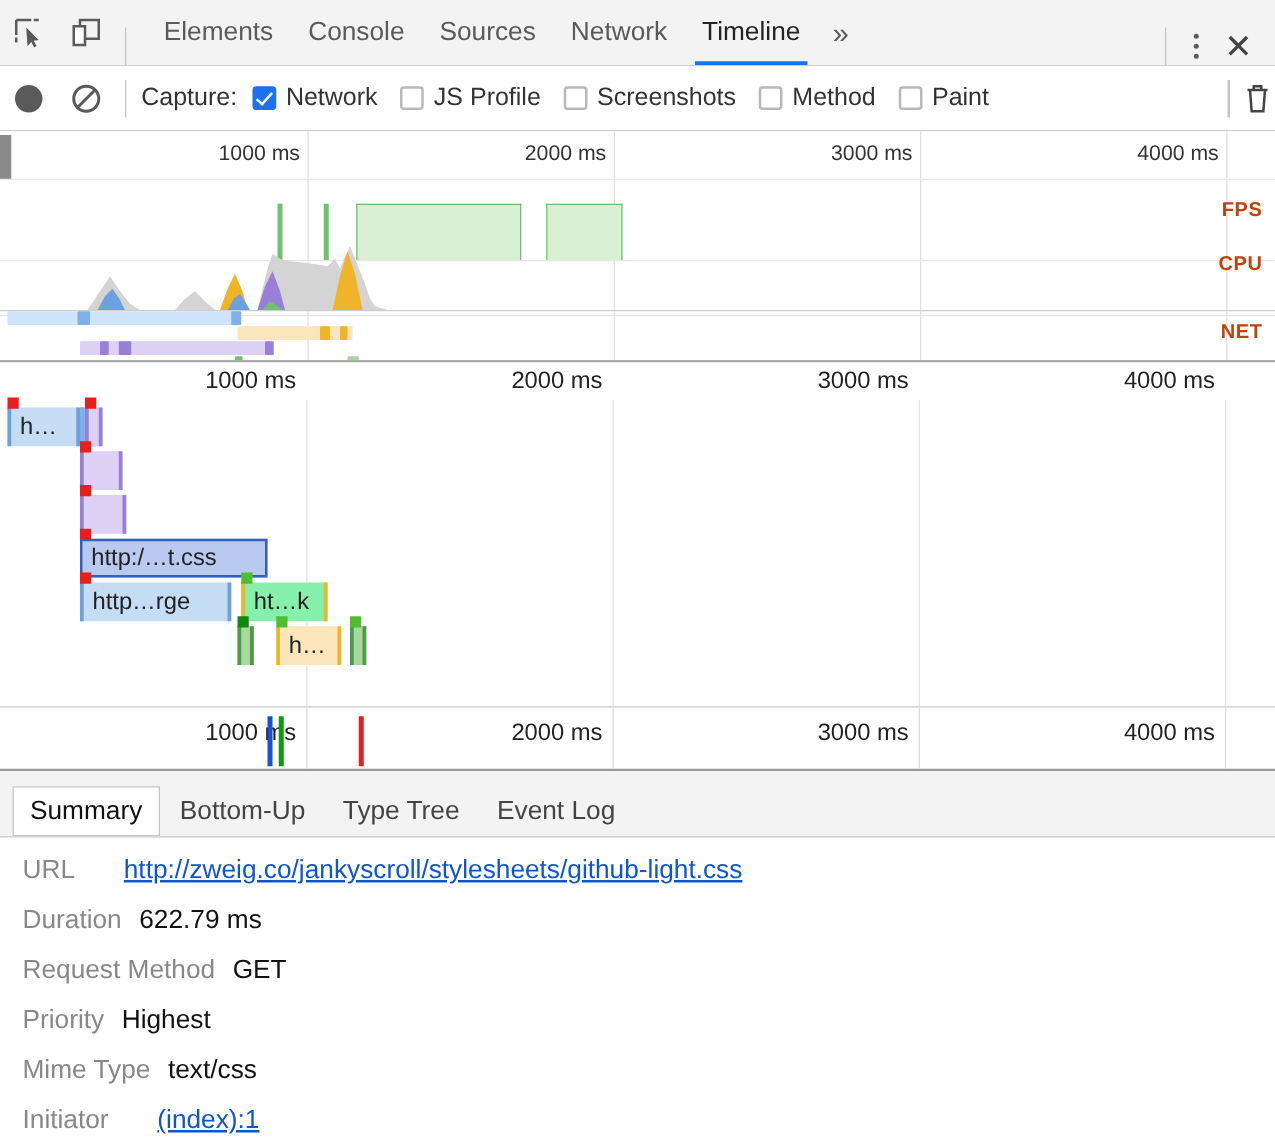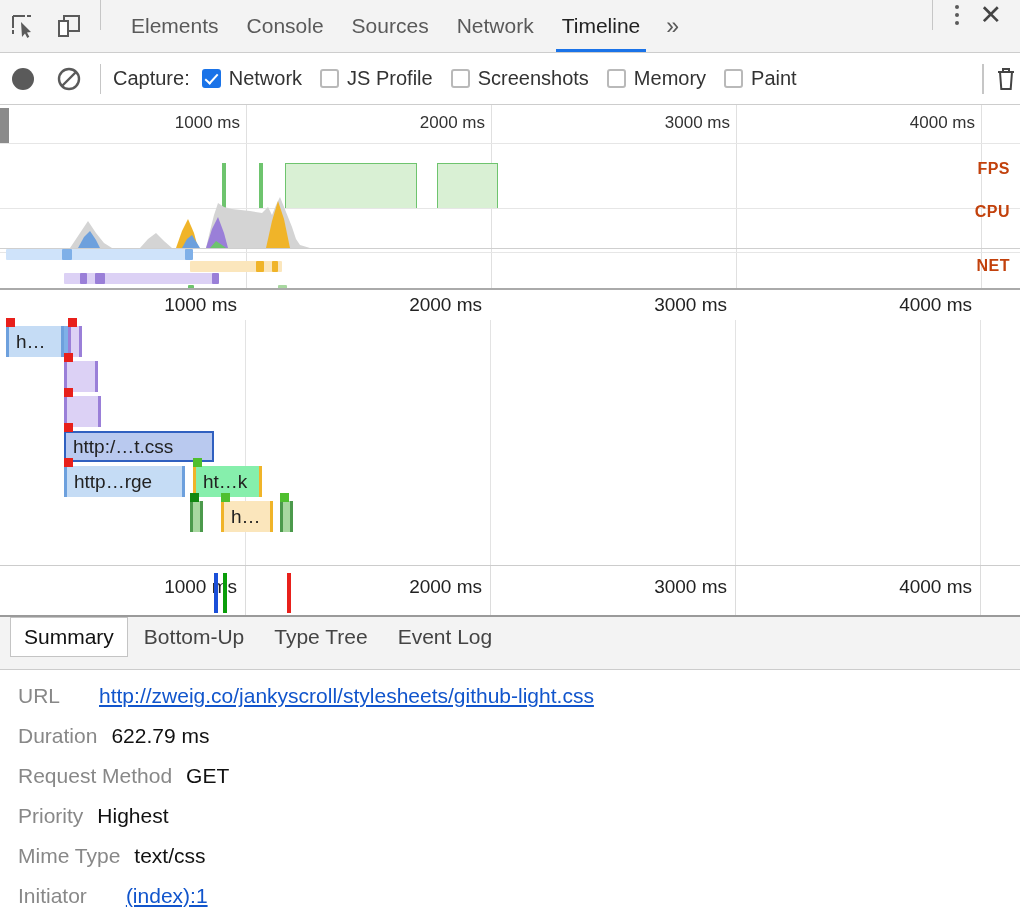--- a/index.html
+++ b/index.html
@@ -7,21 +7,21 @@
     width: 1020px; height: 916px;
     font-family: "Liberation Sans", sans-serif;
     background: #fff; overflow: hidden;
   }
   #app { position: relative; width: 1020px; height: 916px; }
 
   
   .tabbar {
     position: absolute; top: 0; left: 0; width: 1020px; height: 53px;
     background: #f3f3f3; border-bottom: 1px solid #cdcdcd;
-    display: flex; align-items: flex-start;
+    display: flex; align-items: flex-end;
   }
   .tb-icon {
     width: 46px; height: 52px; display: flex;
     align-items: center; justify-content: center; cursor: pointer;
   }
   .vsep { width: 1px; height: 30px; background: #c6c6c6; margin: 0 8px; }
   .tabs { display: flex; align-items: center; height: 52px; margin-left: 8px; }
   .tab {
     padding: 0 14px; height: 52px; line-height: 52px;
     font-size: 21px; color: #5a5a5a; cursor: pointer; position: relative;
@@ -114,21 +114,21 @@
   .br-grid { position: absolute; top: 0; width: 1px; height: 50px; background: #dcdcdc; }
   .br-mark { position: absolute; top: 7px; width: 4px; height: 40px; }
 
   
   .sumpanel {
     position: absolute; top: 617px; left: 0; width: 1020px; height: 299px;
     background: #fff;
   }
   .subtabs {
     height: 53px; background: #f3f3f3; border-bottom: 1px solid #ccc;
-    display: flex; align-items: flex-start; padding-left: 10px; gap: 2px;
+    display: flex; align-items: flex-end; padding-left: 10px; gap: 2px;
   }
   .subtab {
     font-size: 21px; color: #444; padding: 7px 13px; cursor: pointer;
     border: 1px solid transparent; white-space: nowrap;
   }
   .subtab.active { background: #fff; border-color: #c4c4c4; color: #111; }
   .rows { padding: 14px 0 0 18px; }
   .row { display: flex; align-items: baseline; height: 40px; }
   .rkey { font-size: 21px; color: #888; white-space: nowrap; }
   .rval { font-size: 21px; color: #111; margin-left: 14px; white-space: nowrap; }
@@ -192,21 +192,21 @@
     <div class="cbgroup">
       <span class="cbox"></span>
       <span class="cbtext">JS Profile</span>
     </div>
     <div class="cbgroup">
       <span class="cbox"></span>
       <span class="cbtext">Screenshots</span>
     </div>
     <div class="cbgroup">
       <span class="cbox"></span>
-      <span class="cbtext">Memory</span>
+      <span class="cbtext">Method</span>
     </div>
     <div class="cbgroup">
       <span class="cbox"></span>
       <span class="cbtext">Paint</span>
     </div>
     <div class="vsep trash"></div>
     <div class="tb-icon" style="width:28px">
       <svg width="22" height="24" viewBox="0 0 22 24">
         <path d="M3 5h16M8 5V2h6v3M5 5l1.3 17h9.4L17 5" stroke="#444" stroke-width="2" fill="none"></path>
       </svg>

